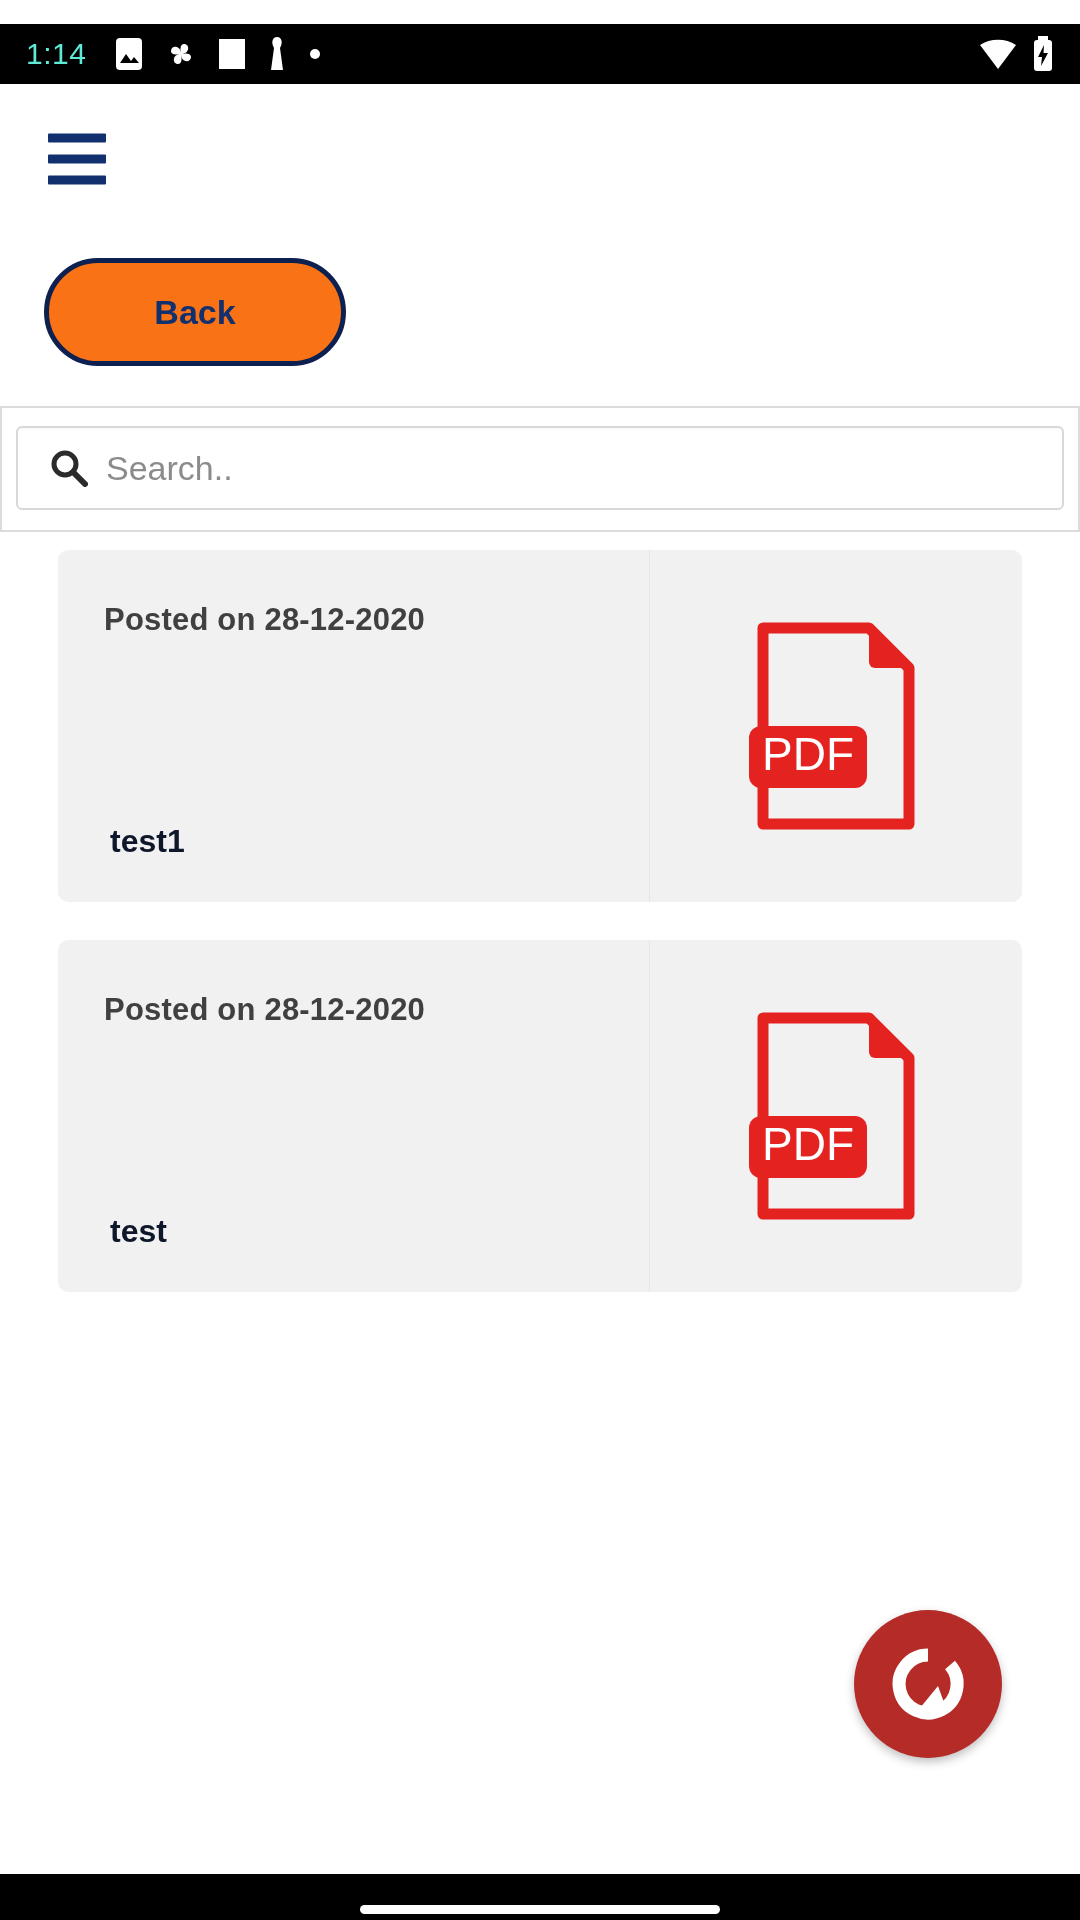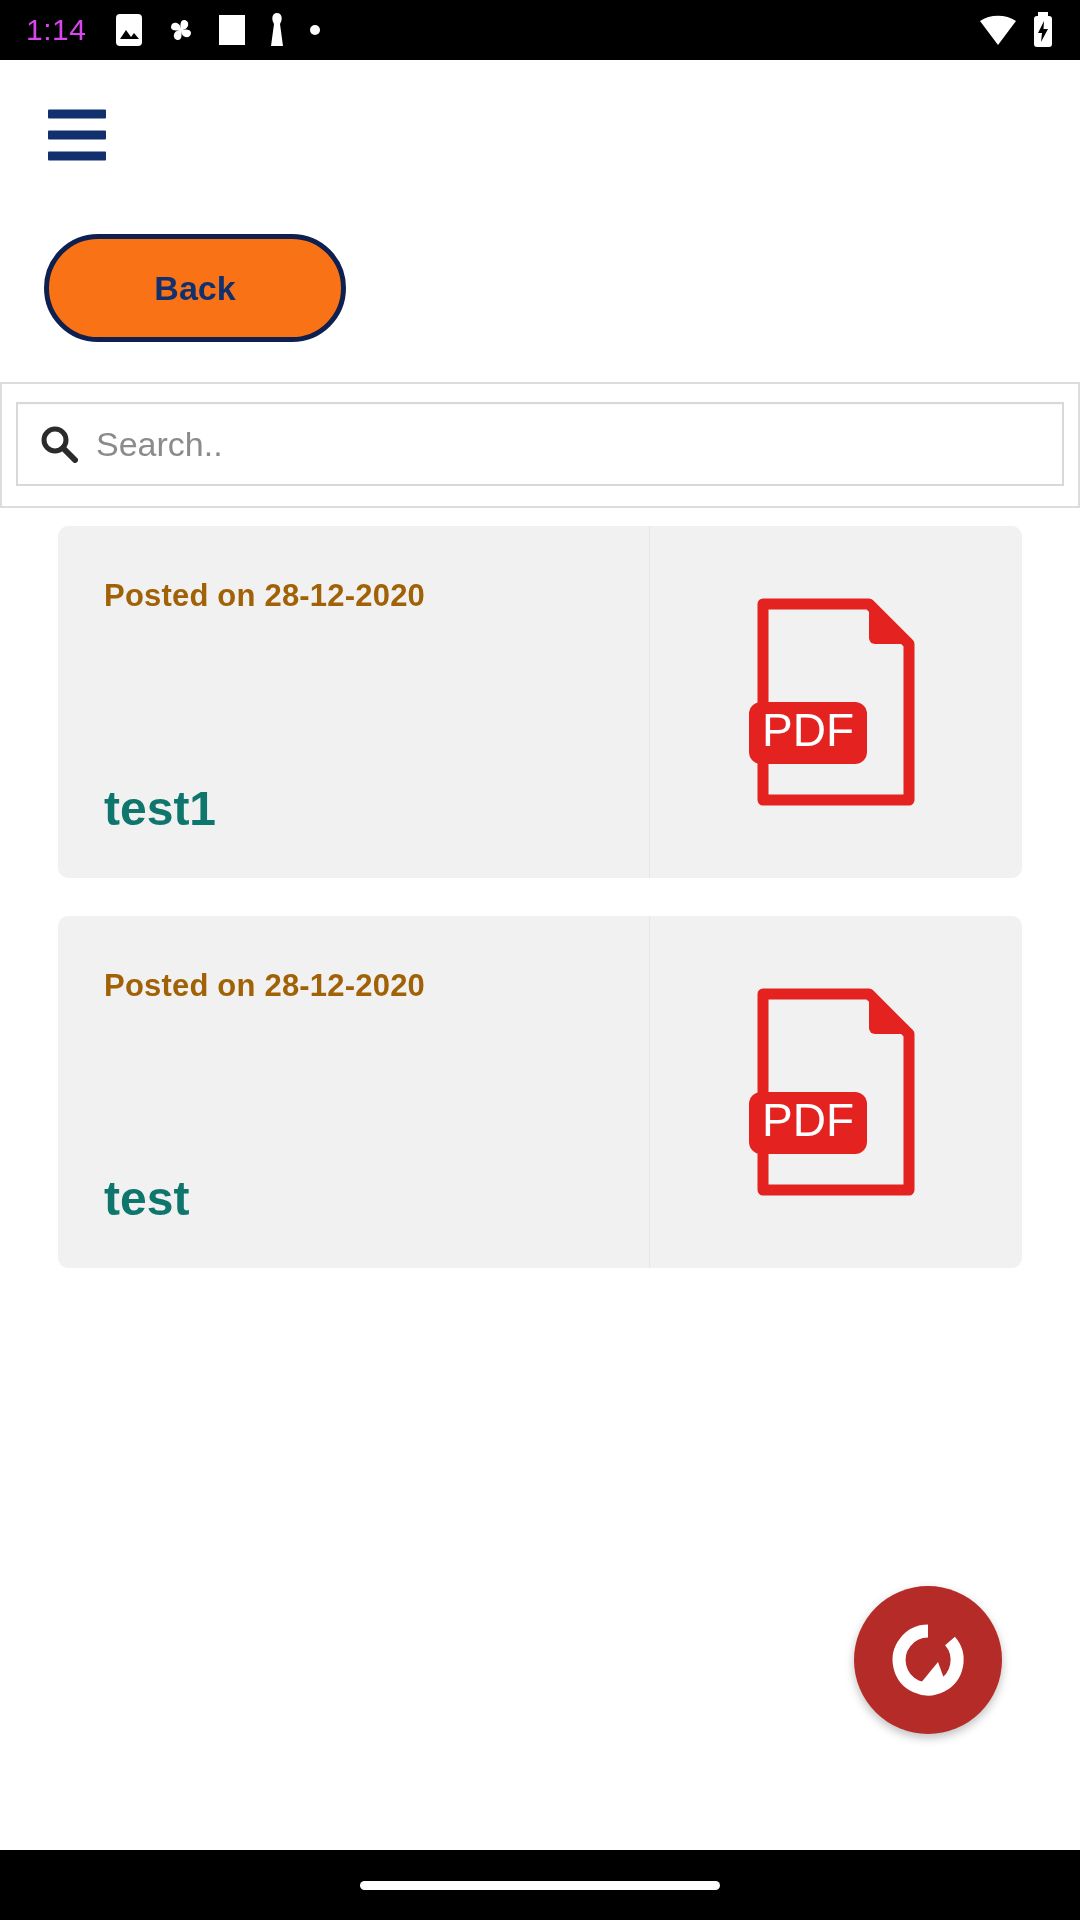--- a/index.html
+++ b/index.html
@@ -6,22 +6,22 @@
   html, body {
     width: 1080px; height: 1920px;
     font-family: "Liberation Sans", sans-serif;
     background: #ffffff;
     overflow: hidden;
   }
   .screen { position: relative; width: 1080px; height: 1920px; background:#fff; }
 
   
   .status-bar {
-    height: 60px; background:#000; color:#d946ef;
-    display:flex; align-items:center; padding:0 26px;
+    height: 60px; background:#000; color:#5eead4;
+    display:flex; align-items:center; padding:0 26px;margin-top:24px;
   }
   .status-time { font-size:30px; font-weight:400; letter-spacing:.5px; }
   .status-left-icons { display:flex; align-items:center; gap:20px; margin-left:28px; }
   .status-right { margin-left:auto; display:flex; align-items:center; gap:14px; }
   .ic { display:block; }
 
   
   .app-header {
     height: 150px; display:flex; align-items:center; position:relative;
   }
@@ -70,44 +70,44 @@
     display:flex; align-items:center; justify-content:center; cursor:pointer;
     font-family:"Liberation Sans", sans-serif;
   }
 
   
   .search-wrap {
     margin-top:40px; width:100%; border:2px solid #dcdcdc; background:#fff;
     padding:18px 14px 20px 14px;
   }
   .search-box {
-    height:84px; border:2px solid #d8d8d8; border-radius:0; background:#fff;
-    display:flex; align-items:center; padding:0 22px; gap:18px;
+    height:84px; border:2px solid #d8d8d8; border-radius:6px; background:#fff;
+    display:flex; align-items:center; padding:0 32px; gap:18px;
     box-shadow: inset 0 1px 2px rgba(0,0,0,.03);
   }
   .search-input {
     border:none; outline:none; flex:1; height:100%;
     font-size:34px; color:#555; font-family:"Liberation Sans", sans-serif; background:transparent;
   }
   .search-input::placeholder { color:#8b8b8b; }
 
   
   .card-list { padding: 18px 58px 0 58px; display:flex; flex-direction:column; gap:38px; }
   .card {
     background:#f1f1f1; border-radius:10px; height:352px;
     position:relative; display:flex; cursor:pointer;
   }
   .card-left {
     flex:1; position:relative; padding:52px 0 0 46px;
     border-right:1px solid #e6e6e6;
   }
-  .card-date { font-size:31px; font-weight:700; color:#a16207; letter-spacing:.2px; }
+  .card-date { font-size:31px; font-weight:700; color:#404040; letter-spacing:.2px; }
   .card-title {
-    position:absolute; left:46px; bottom:42px;
-    font-size:48px; font-weight:700; color:#0f766e;
+    position:absolute; left:52px; bottom:42px;
+    font-size:32px; font-weight:700; color:#0f172a;
   }
   .card-right {
     width:372px; display:flex; align-items:center; justify-content:center;text-align:center;
   }
   .pdf-icon { position:relative; width:190px; height:216px; }
 
   
   .fab {
     position:absolute; right:78px; bottom:186px;
     width:148px; height:148px; border-radius:50%;

